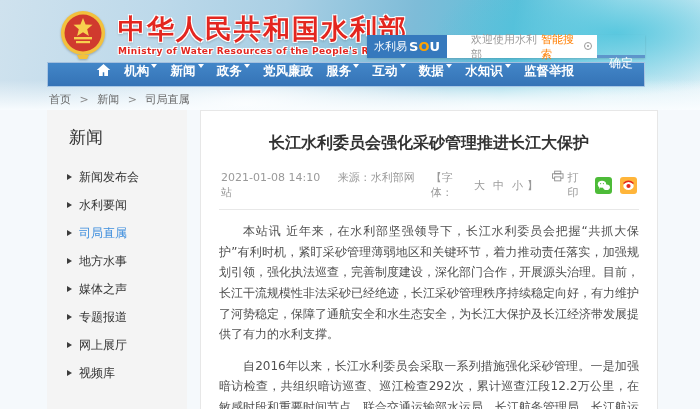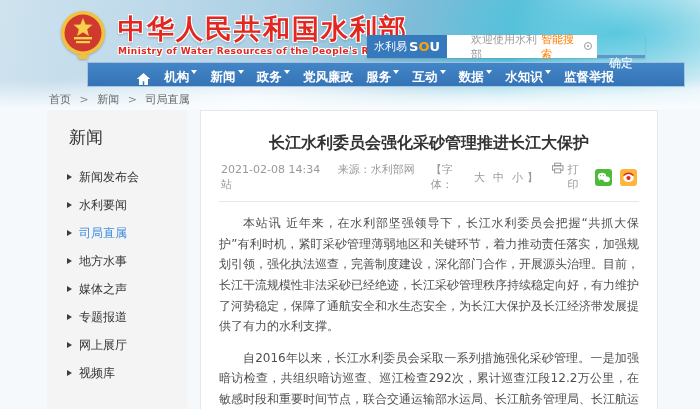--- a/index.html
+++ b/index.html
@@ -40,21 +40,21 @@
   .clear-icon { position:absolute; right:5px; top:7px; width:8px; height:8px; border:1px solid #9a9a9a;
     border-radius:50%; }
   .clear-icon::after { content:""; position:absolute; left:2px; top:2px; width:2px; height:2px;
     background:#9a9a9a; border-radius:50%; }
   .search-btn { background:#5e95cb; color:#fff; border:none; font-size:12px; padding:0 12px;
     cursor:pointer; font-family:inherit;margin-top:20px; }
 
   
   .nav { position:absolute; left:47px; top:62px; width:598px; height:25px; z-index:3;
     background:linear-gradient(180deg,#4286c8,#3573b6); border:1px solid rgba(255,255,255,.55);
-    display:flex; align-items:flex-end; justify-content:space-between; padding:0 70px 0 48px;margin-left:40px; }
+    display:flex; align-items:flex-start; justify-content:space-between; padding:0 70px 0 48px; }
   .nav a { color:#fff; font-size:12.5px; font-weight:bold; text-decoration:none; position:relative;
     cursor:pointer; white-space:nowrap; }
   .nav-home svg { display:block; width:15px; height:14px; }
   .nav-item.caret::after { content:""; display:inline-block; margin:0 0 7px 2px;
     border-left:3px solid transparent; border-right:3px solid transparent; border-top:4px solid #fff; }
 
   
   .breadcrumb { position:absolute; left:49px; top:92px; z-index:3; font-size:11px; color:#666; }
   .breadcrumb a { color:#666; text-decoration:none; cursor:pointer; }
   .breadcrumb .sep { margin:0 5px; color:#888; }
@@ -65,21 +65,21 @@
   .sidebar-title { font-size:17px; color:#333; margin:4px 0 14px 2px; }
   .sidebar ul { list-style:none; }
   .side-item { display:flex; align-items:center; font-size:12px; color:#333; line-height:28px;
     cursor:pointer; white-space:nowrap; }
   .side-item .tri { width:0; height:0; border-left:5px solid #3c3c3c; border-top:3.5px solid transparent;
     border-bottom:3.5px solid transparent; margin-right:7px; flex:none; }
   .side-item.active span { color:#3e8edd; }
 
   .article { flex:1; margin-left:13px; background:#fff; border:1px solid #e7e7e7;
     padding:14px 18px 10px; min-height:297px; }
-  .article h1 { font-size:16px; color:#333; text-align:center; font-weight:bold; margin:8px 0 8px; }
+  .article h1 { font-size:16px; color:#333; text-align:center; font-weight:bold; margin:8px 0 16px; }
   .meta { display:flex; justify-content:space-between; align-items:center; font-size:11px; color:#999;
     padding:0 2px 9px; border-bottom:1px solid #e8e8e8; }
   .meta-left span { margin-right:14px; }
   .meta-right { display:flex; align-items:center; }
   .meta-right .fs { color:#999; text-decoration:none; margin:0 4px; cursor:pointer; }
   .print { display:inline-flex; align-items:flex-start; color:#999; text-decoration:none; margin-left:14px; cursor:pointer; }
   .print svg { margin-right:4px; }
   .share { display:inline-block; width:17px; height:17px; margin-left:8px; cursor:pointer; }
   .share svg { display:block; width:17px; height:17px; }
 
@@ -188,21 +188,21 @@
           </li>
 
       </ul>
     </aside>
 
     <main class="article">
       <h1>长江水利委员会强化采砂管理推进长江大保护</h1>
 
       <div class="meta">
         <div class="meta-left">
-          <span>2021-02-08 14:34</span>
+          <span>2021-01-08 14:10</span>
           <span>来源：水利部网站</span>
         </div>
         <div class="meta-right">
           <span>【字体：</span>
           <a class="fs">大</a>
           <a class="fs">中</a>
           <a class="fs">小</a>
           <span>】</span>
           <a class="print">
             <svg width="13" height="12" viewBox="0 0 13 12">

